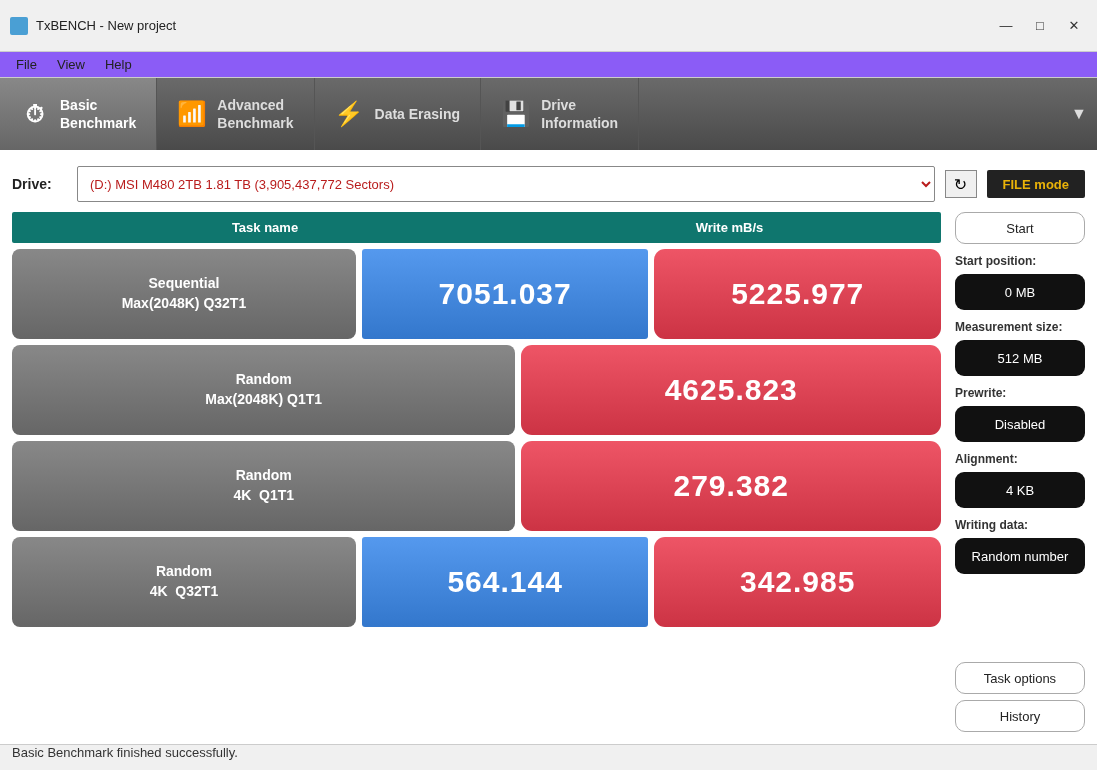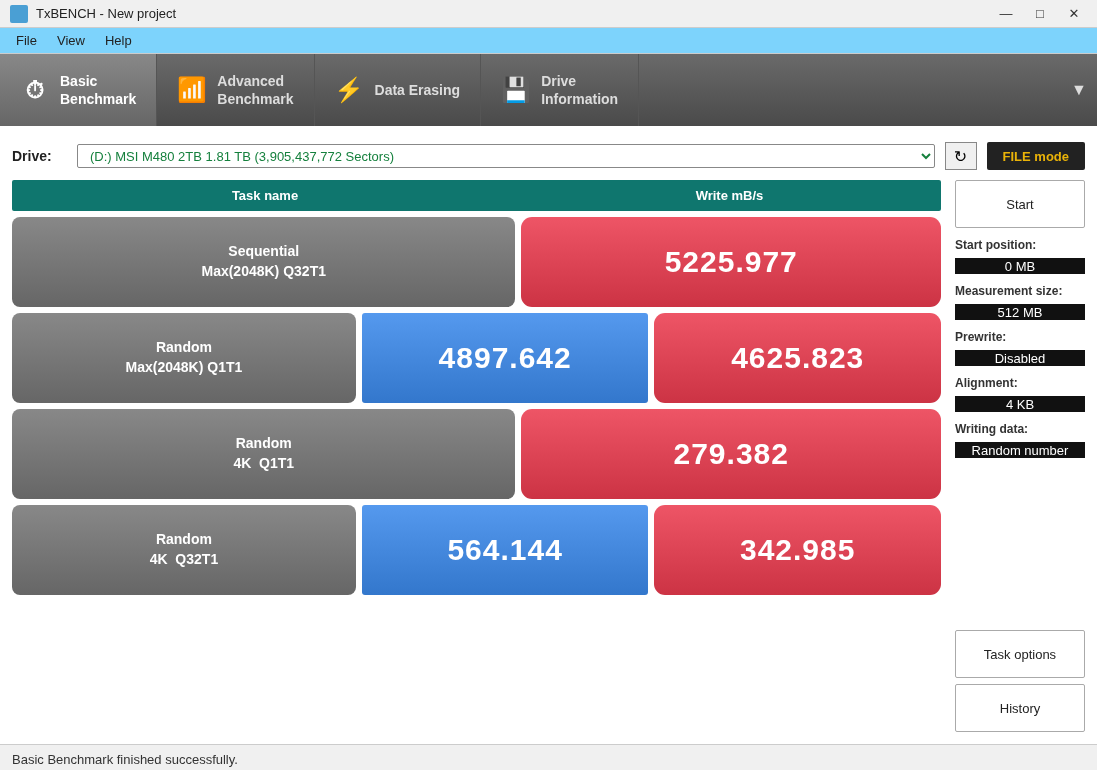--- a/index.html
+++ b/index.html
@@ -12,21 +12,21 @@
       display: flex;
       flex-direction: column;
     }
 
     
     .titlebar {
       background: #f0f0f0;
       display: flex;
       align-items: center;
       padding: 6px 10px;
-      height: 28px;
+      height: 52px;
       border-bottom: 1px solid #ccc;
     }
     .titlebar-icon {
       width: 18px;
       height: 18px;
       margin-right: 8px;
       background: #4a9fd4;
       border-radius: 2px;
     }
     .titlebar-title {
@@ -46,21 +46,21 @@
       font-size: 13px;
       cursor: pointer;
       display: flex;
       align-items: center;
       justify-content: center;
       color: #333;
     }
 
     
     .menubar {
-      background: #7dd3fc;
+      background: #8b5cf6;
       display: flex;
       align-items: center;
       padding: 2px 6px;
       height: 26px;
       border-bottom: 1px solid #ccc;
     }
     .menu-item {
       padding: 3px 10px;
       font-size: 13px;
       cursor: pointer;
@@ -134,27 +134,27 @@
       padding: 4px 0;
     }
     .drive-label {
       font-size: 14px;
       font-weight: bold;
       color: #222;
       min-width: 55px;
     }
     .drive-select {
       flex: 1;
-      height: 24px;
+      height: 36px;
       border: 1px solid #888;
       border-radius: 2px;
       font-size: 13px;
       padding: 0 8px;
       background: white;
-      color: #15803d;
+      color: #b91c1c;
       cursor: pointer;
     }
     .drive-refresh-btn {
       width: 32px;
       height: 28px;
       border: 1px solid #888;
       background: #f0f0f0;
       cursor: pointer;
       display: flex;
       align-items: center;
@@ -246,51 +246,51 @@
     }
 
     
     .right-panel {
       width: 130px;
       display: flex;
       flex-direction: column;
       gap: 6px;
     }
     .rp-btn {
-      height: 48px;
+      height: 32px;
       background: white;
       border: 1px solid #aaa;
-      border-radius: 2px;
+      border-radius: 10px;
       font-size: 13px;
       cursor: pointer;
       color: #222;
     }
     .rp-label {
       font-size: 12px;
       color: #333;
       font-weight: bold;
       margin-top: 4px;
     }
     .rp-value {
-      height: 16px;
+      height: 36px;
       background: #111;
       color: white;
-      border-radius: 0;
+      border-radius: 9px;
       font-size: 13px;
       display: flex;
       align-items: center;
       justify-content: center;
     }
     .rp-spacer { flex: 1; }
 
     
     .statusbar {
       background: #f0f0f0;
       border-top: 1px solid #ccc;
-      padding: 7px 12px;
+      padding: 0 12px;
       font-size: 13px;
       color: #333;
       height: 26px;
     }
   </style>
 </head>
 <body>
 
 <div class="titlebar">
   <div class="titlebar-icon"></div>
@@ -341,26 +341,26 @@
 
     <div class="bench-table">
 
       <div class="bench-header">
         <div class="bench-header-cell">Task name</div>
         <div class="bench-header-cell">Write mB/s</div>
       </div>
 
       <div class="bench-row">
         <div class="bench-task">Sequential<br>Max(2048K) Q32T1</div>
+        <div class="bench-read">7051.037</div>
         <div class="bench-write">5225.977</div>
       </div>
 
       <div class="bench-row">
         <div class="bench-task">Random<br>Max(2048K) Q1T1</div>
-        <div class="bench-read">4897.642</div>
         <div class="bench-write">4625.823</div>
       </div>
 
       <div class="bench-row">
         <div class="bench-task">Random<br>4K &nbsp;Q1T1</div>
         <div class="bench-write">279.382</div>
       </div>
 
       <div class="bench-row">
         <div class="bench-task">Random<br>4K &nbsp;Q32T1</div>

